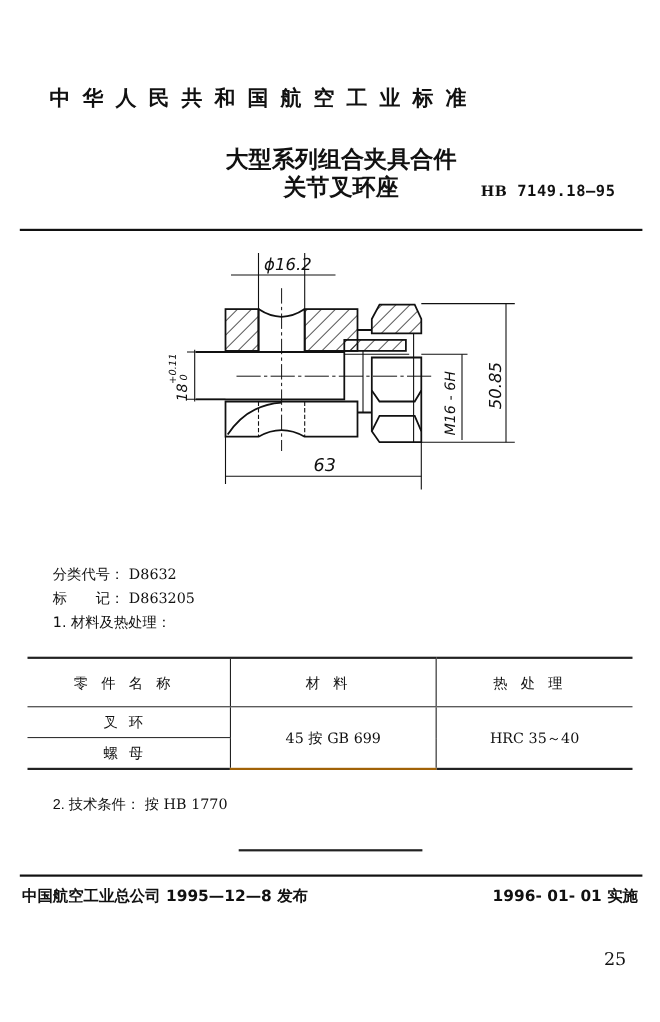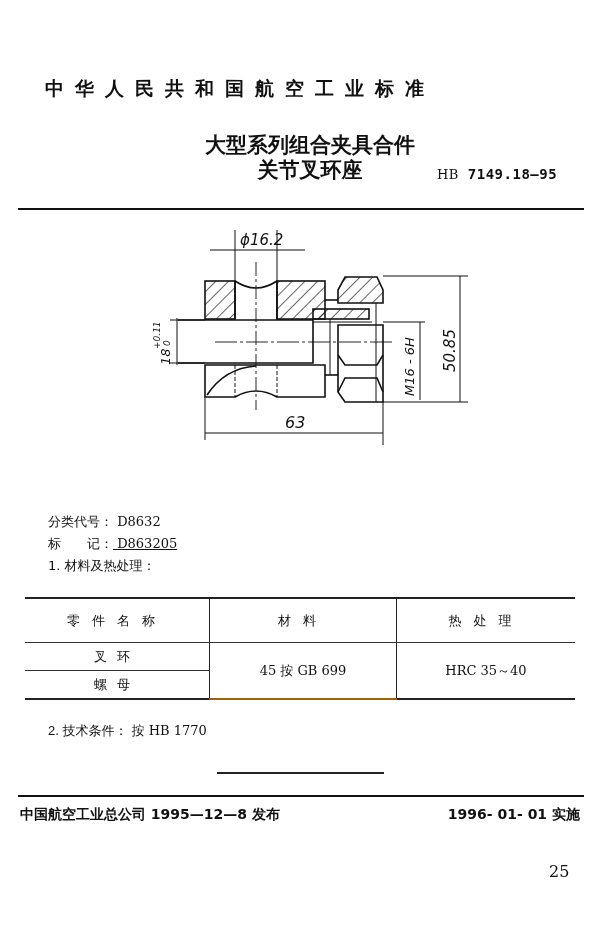--- a/index.html
+++ b/index.html
@@ -3,21 +3,21 @@
 <meta charset="utf-8">
 <style>
   html, body { margin: 0; padding: 0; background: #ffffff; }
   body { width: 600px; height: 929px; position: relative; overflow: hidden; color: #111; font-family: "DejaVu Serif", serif; }
   .abs { position: absolute; }
   .std-title { left: 0; width: 480px; top: 76px; text-align: center; font-family: "DejaVu Sans", sans-serif; font-weight: bold; font-size: 19px; letter-spacing: 11px; }
   .main-title { left: 0; width: 600px; text-align: center; font-family: "DejaVu Sans", sans-serif; font-weight: bold; font-size: 21px; }
   .t1 { top: 131px; left: 10px; }
   .t2 { top: 156px; left: 10px; }
   .std-code { left: 437px; top: 166px; font-family: "DejaVu Sans Mono", monospace; font-size: 14px; font-weight: bold; letter-spacing: 0.5px; }
-  .std-code .hb { font-family: "DejaVu Serif", serif; font-weight: normal; font-size: 13px; }
+  .std-code .hb { font-family: "DejaVu Serif", serif; font-weight: bold; font-size: 13px; }
   .rule { background: #111; height: 2px; }
   .drawing { left: 0; top: 215px; }
   .meta { left: 48px; font-size: 13px; }
   .meta .lbl { font-family: "DejaVu Sans", sans-serif; display: inline-block; }
   table.mat { position: absolute; left: 25px; top: 597px; width: 550px; border-collapse: collapse; font-size: 13px; }
   table.mat td, table.mat th { border-left: 1.5px solid #222; text-align: center; font-weight: normal; padding: 0; }
   table.mat td:first-child, table.mat th:first-child { border-left: none; margin-top: 24px; }
   table.mat tr.head th { height: 43px; border-top: 2px solid #222; border-bottom: 1.5px solid #333; font-family: "DejaVu Sans", sans-serif; letter-spacing: 12px; }
   table.mat tr.r1 td { height: 27px; }
   table.mat tr.r1 td.name { border-bottom: 1.5px solid #333; }
@@ -115,21 +115,21 @@
     <g transform="translate(455,372) rotate(-90)">
       <text x="0" y="0" font-size="15">50.85</text>
     </g>
   </g>
 </svg>
 
 <div class="abs meta" style="top:513px;">
   <span class="lbl">分类代号：</span>
   <span>D8632</span>
 </div>
-<div class="abs meta" style="top:535px;text-decoration:underline;">
+<div class="abs meta" style="top:535px;">
   <span class="lbl">标　　记：</span>
   <span>D863205</span>
 </div>
 <div class="abs meta" style="top:557px; left:48px; font-family: 'DejaVu Sans', sans-serif;">1. 材料及热处理：</div>
 
 <table class="mat">
   <tbody>
       <tr class="head">
     <th style="width:184px;">零件名称</th>
     <th style="width:186px;">材料</th>

